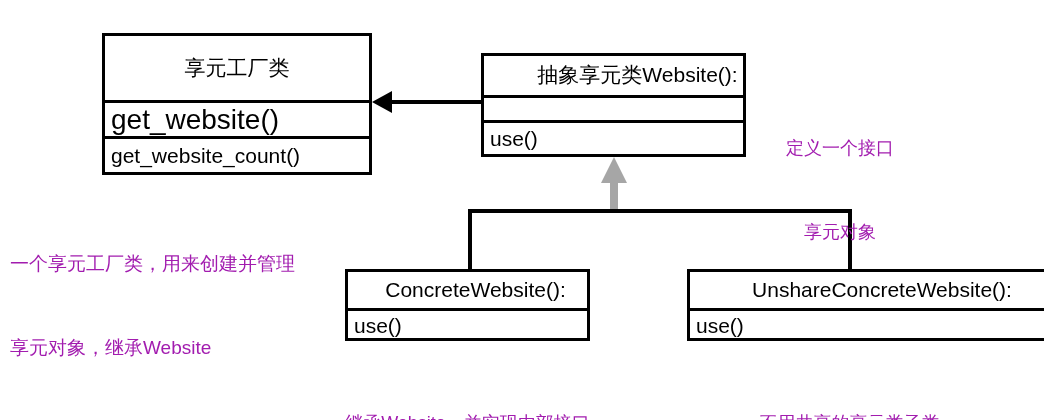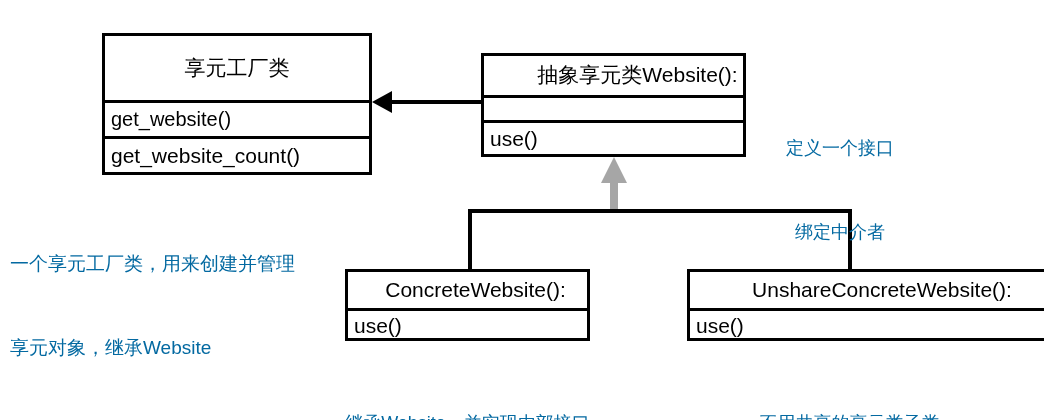--- a/index.html
+++ b/index.html
@@ -61,37 +61,37 @@
     border-bottom: 11px solid transparent;
     border-right: 20px solid #000000;
   }
   .arrow-block-up {
     position: absolute;
   }
 
   
   .note {
     position: absolute;
-    color: #0369a1;
+    color: #a21caf;
     white-space: pre;
   }
   .note .line {
     display: block;
   }
 </style>
 </head>
 <body>
 
 <div id="canvas">
 
   <div class="uml-box" style="left:102px; top:33px; width:270px; height:142px;">
     <div class="uml-compartment compartment-title" style="height:64px; font-size:21px;">
       <span class="line">享元工厂类</span>
     </div>
-    <div class="uml-compartment compartment-member" style="height:36px; font-size:20px;">
+    <div class="uml-compartment compartment-member" style="height:36px; font-size:28px;">
       <span>get_website()</span>
     </div>
     <div class="uml-compartment compartment-member" style="height:36px; font-size:21px;text-align:right;">
       <span>get_website_count()</span>
     </div>
   </div>
 
   <div class="uml-box" style="left:481px; top:53px; width:265px; height:104px;">
     <div class="uml-compartment compartment-title" style="height:39px; font-size:21px;margin-left:48px;">
       <span class="line">抽象享元类Website():</span>
@@ -136,21 +136,21 @@
 
   <div class="note" style="left:10px; top:194px; width:330px; font-size:19px; line-height:28px; text-align:left;">
     <span class="line">一个享元工厂类，用来创建并管理</span>
     <span class="line">享元对象，继承Website</span>
     <span class="line">象，当用户请求一个享元对象时，</span>
     
   </div>
 
   <div class="note" style="left:760px; top:78px; width:160px; font-size:18px; line-height:28px; text-align:center;">
     <span class="line">定义一个接口</span>
-    <span class="line">绑定中介者</span>
+    <span class="line">享元对象</span>
   </div>
 
   <div class="note" style="left:345px; top:363px; width:245px; font-size:18px; line-height:24px; text-align:center;">
     <span class="line">继承Website，并实现内部接口</span>
   </div>
 
   <div class="note" style="left:687px; top:363px; width:325px; font-size:18px; line-height:24px; text-align:center;">
     <span class="line">不用共享的享元类子类</span>
   </div>
 

